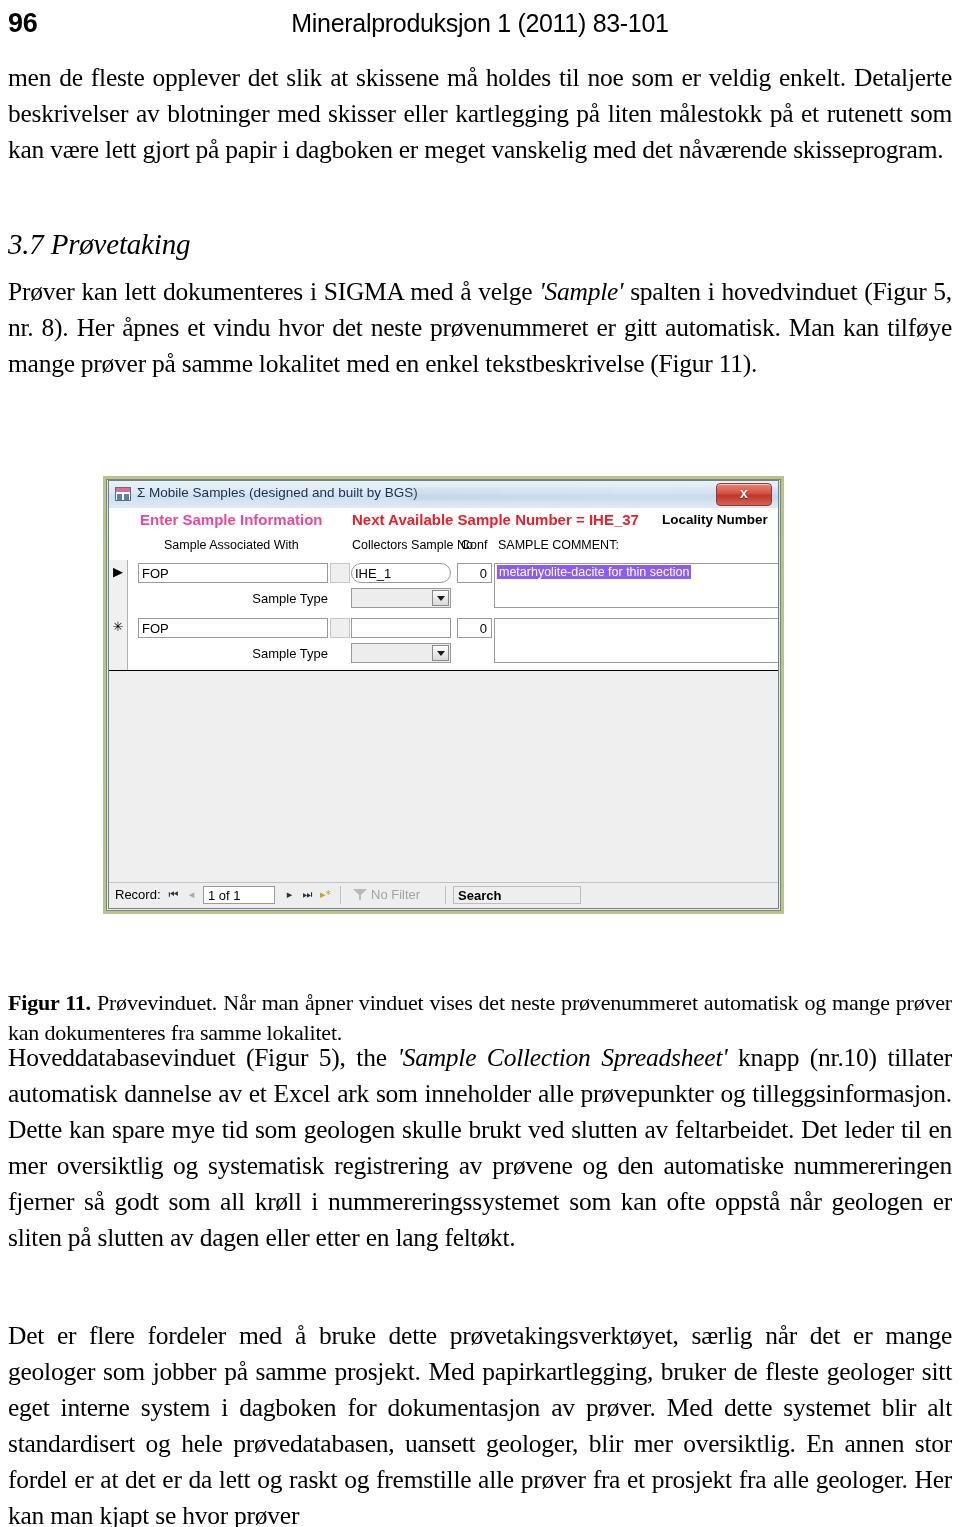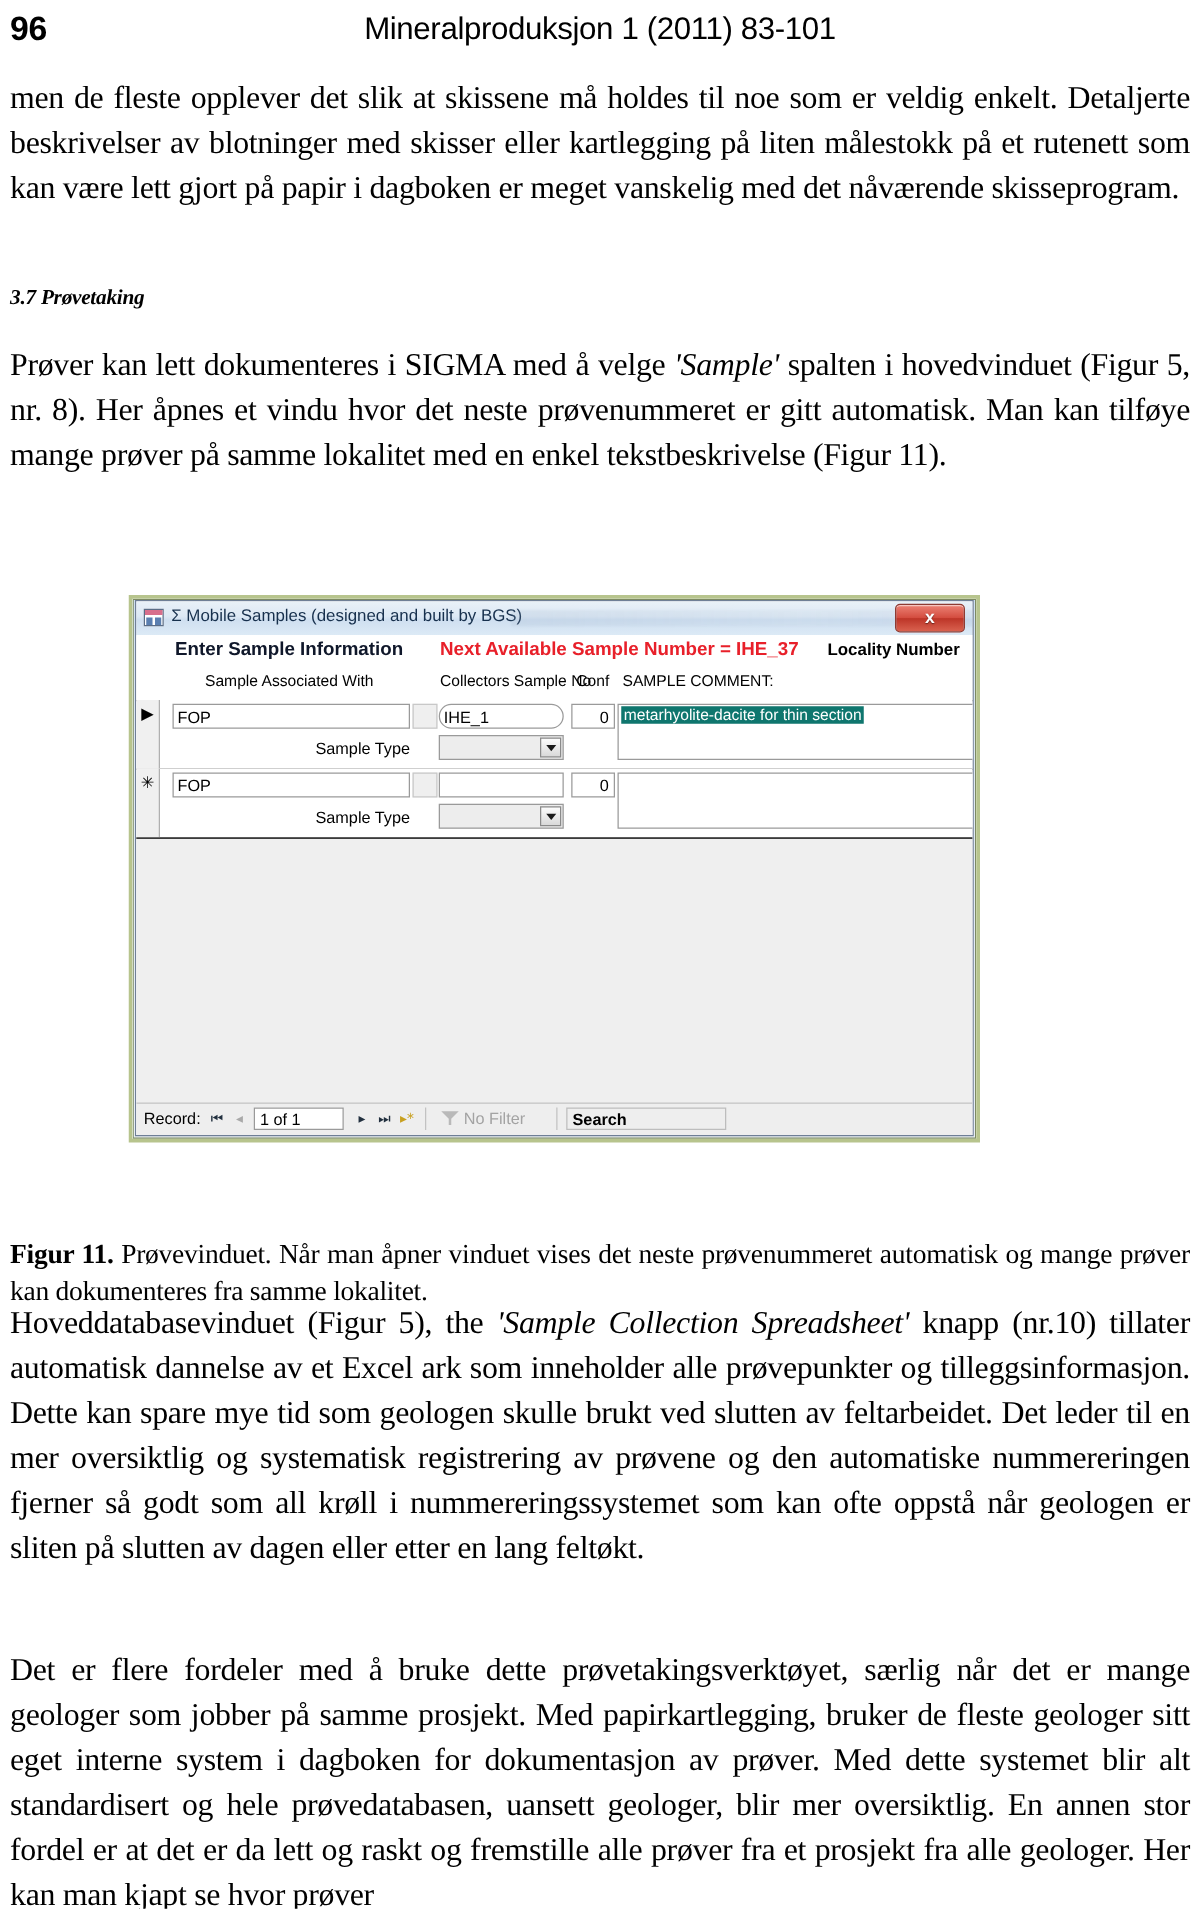--- a/index.html
+++ b/index.html
@@ -57,22 +57,22 @@
     margin: 0;
     font-size: 25.5px;
     line-height: 36px;
     text-align: justify;
     text-justify: inter-word;
     letter-spacing: -0.25px;
   }
 
   h3.sect {
     margin: 0;
-    font-size: 17px;
-    font-weight: 700;
+    font-size: 29px;
+    font-weight: 400;
     font-style: italic;
     letter-spacing: -0.2px;
   }
 
   .em { font-style: italic; }
 
   .caption {
     margin: 0;
     font-size: 22px;
     line-height: 30px;
@@ -183,21 +183,21 @@
     height: 52px;
     background: #ffffff;
     border-bottom: 1px solid #000000;
   }
   .lbl-enter {
     position: absolute;
     left: 31px; top: 3px;
     font-family: "Liberation Sans", sans-serif;
     font-size: 15px;
     font-weight: 700;
-    color: #0f172a;
+    color: #ec4899;
   }
   .lbl-next {
     position: absolute;
     left: 243px; top: 3px;
     font-family: "Liberation Sans", sans-serif;
     font-size: 15px;
     font-weight: 700;
     color: #e8202a;
     white-space: nowrap;
   }
@@ -297,21 +297,21 @@
 
   .memo {
     position: absolute;
     background: #ffffff;
     border: 1px solid #9a9a9a;
     box-sizing: border-box;
   }
   .memo .hl {
     position: absolute;
     left: 2px; top: 1px;
-    background: #0f766e;
+    background: #8b5cf6;
     color: #ffffff;
     font-family: "Liberation Sans", sans-serif;
     font-size: 12.5px;
     padding: 0 2px;
     white-space: nowrap;
   }
   .memo .vscroll {
     position: absolute;
     right: 0; top: 0; bottom: 0;
     width: 15px;

